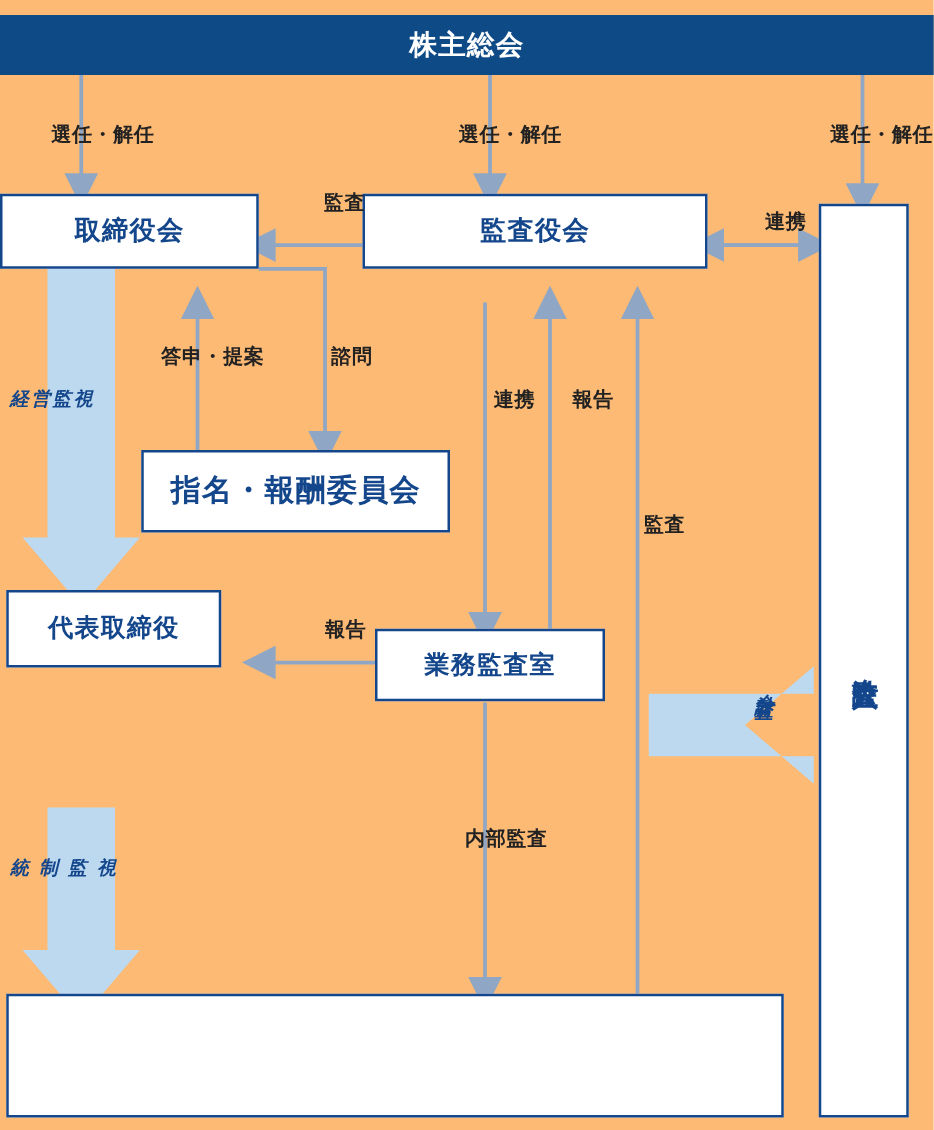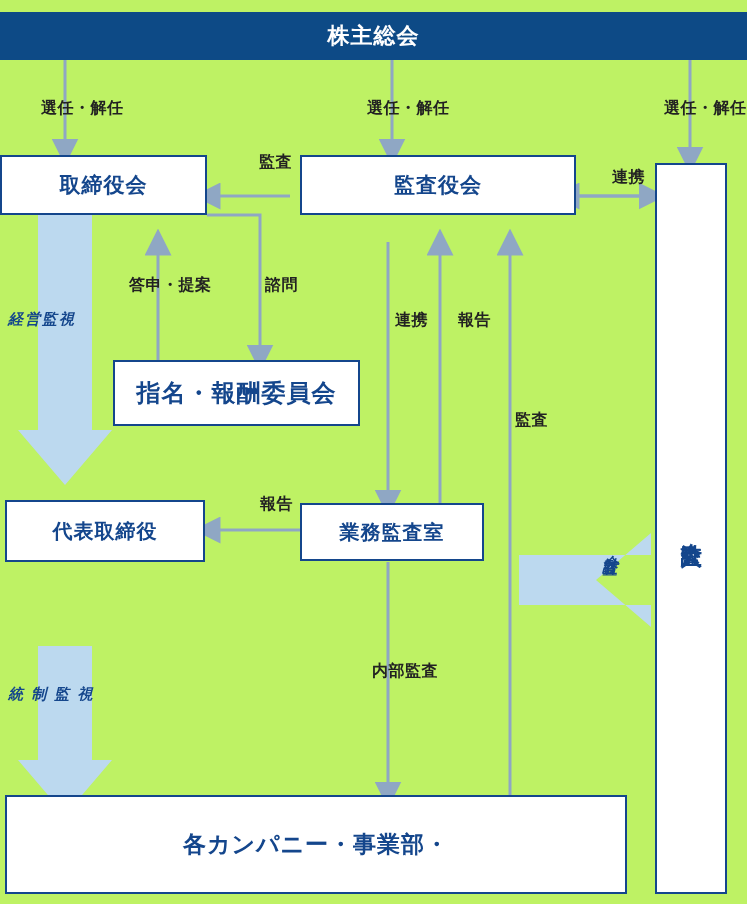--- a/index.html
+++ b/index.html
@@ -8,21 +8,21 @@
     background: #ffffff;
   }
   body {
     font-family: "Liberation Sans", "DejaVu Sans", sans-serif;
   }
   #diagram {
     position: relative;
     width: 747px;
     height: 904px;
     overflow: hidden;
-    background: #bef264;
+    background: #fdba74;
   }
   .box {
     position: absolute;
     box-sizing: border-box;
     border: 2px solid #14468c;
     background: #ffffff;
     color: #14468c;
     display: flex;
     align-items: center;
     justify-content: center;
@@ -108,35 +108,34 @@
 
     <line x1="300" y1="530" x2="207" y2="530" stroke="#8fa7c4" stroke-width="3" marker-end="url(#ah)"></line>
 
     <line x1="388" y1="562" x2="388" y2="795" stroke="#8fa7c4" stroke-width="3" marker-end="url(#ah)"></line>
   </svg>
 
   <div class="box filled" style="left:0px; top:12px; width:747px; height:48px; font-size:22px;">株主総会</div>
 
   <div class="box" style="left:0px; top:155px; width:207px; height:60px; font-size:21px;">取締役会</div>
 
-  <div class="box" style="left:300px; top:155px; width:276px; height:60px; font-size:21px;">監査役会</div>
+  <div class="box" style="left:290px; top:155px; width:276px; height:60px; font-size:21px;">監査役会</div>
 
   <div class="box" style="left:655px; top:163px; width:72px; height:731px; font-size:21px;">
     <span class="vlabel">会計監査人</span>
   </div>
 
   <div class="box" style="left:113px; top:360px; width:247px; height:66px; font-size:24px;">指名・報酬委員会</div>
 
-  <div class="box" style="left:5px; top:500px; width:200px; height:62px; font-size:20px;text-align:right;">代表取締役</div>
+  <div class="box" style="left:5px; top:472px; width:172px; height:62px; font-size:20px;text-align:right;">代表取締役</div>
 
 
   <div class="box" style="left:300px; top:503px; width:184px; height:58px; font-size:20px;">業務監査室</div>
 
   <div class="box" style="left:5px; top:795px; width:622px; height:99px; font-size:23px; flex-direction:column;">
-    <span>各カンパニー・事業部・</span>
   </div>
 
   <div class="label" style="left:10px; top:98px;">選任・解任</div>
   <div class="label" style="left:336px; top:98px;">選任・解任</div>
   <div class="label" style="left:633px; top:98px;">選任・解任</div>
 
   <div class="label" style="left:228px; top:152px;">監査</div>
 
   <div class="label" style="left:581px; top:167px;">連携</div>
 

